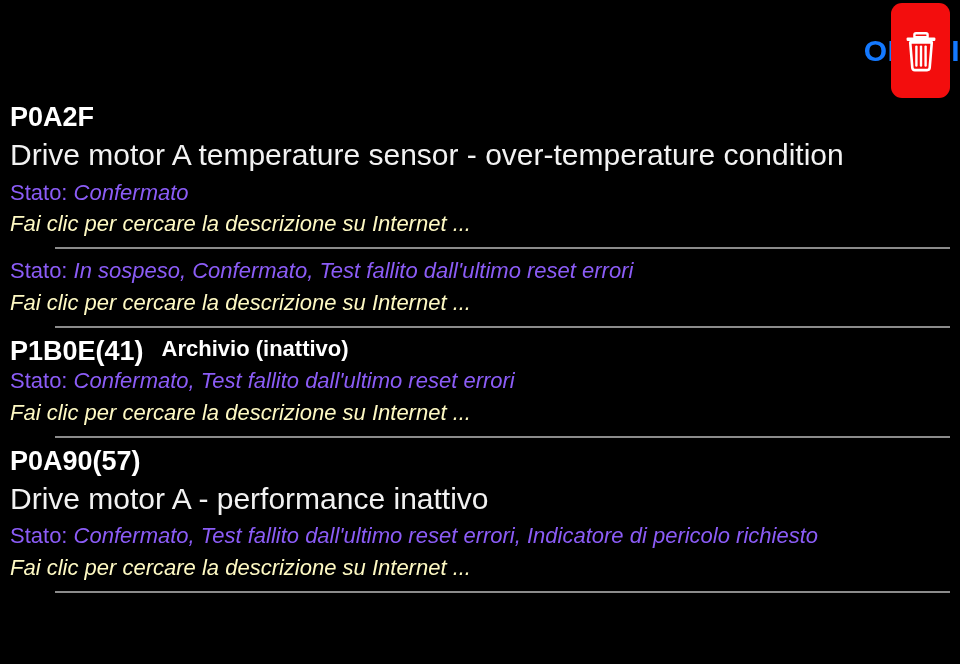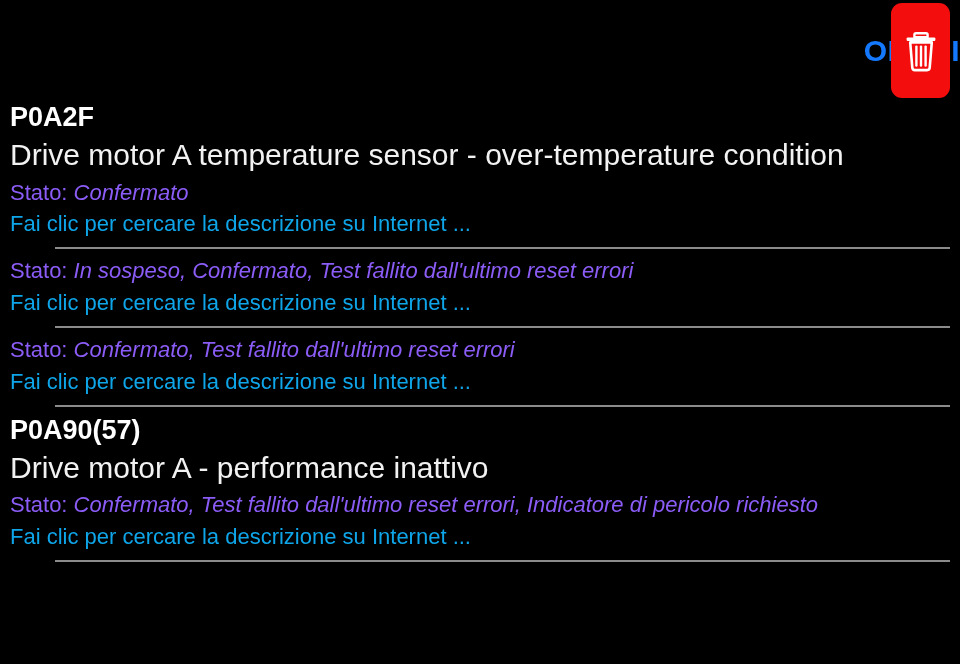--- a/index.html
+++ b/index.html
@@ -106,21 +106,22 @@
   }
   .dtc-status {
     font-size: 22px;
     color: #8b5cf6;
     line-height: 1.45;
   }
   .dtc-status .status-label { font-style: normal; }
   .dtc-status .status-value { font-style: italic; }
   .dtc-hint {
     font-size: 22px;
-    color: #0ea5e9;
+    font-style: italic;
+    color: #fef9c3;
     line-height: 1.45;
   }
 </style>
 </head>
 <body>
 
 <div id="app">
 
   <div class="header">
     <div class="app-title">OBD-II</div>
@@ -163,20 +164,24 @@
       <div class="dtc-status">
         <span class="status-label">Stato:</span>
         <span class="status-value">In sospeso, Confermato, Test fallito dall'ultimo reset errori</span>
       </div>
       <div class="dtc-hint">Fai clic per cercare la descrizione su Internet ...</div>
     </div>
 
     <div class="separator"></div>
 
     <div class="dtc-entry">
+      <div class="dtc-code-row">
+        <span class="dtc-code">P1B0E(41)</span>
+        <span class="dtc-archive">Archivio (inattivo)</span>
+      </div>
       <div class="dtc-status">
         <span class="status-label">Stato:</span>
         <span class="status-value">Confermato, Test fallito dall'ultimo reset errori</span>
       </div>
       <div class="dtc-hint">Fai clic per cercare la descrizione su Internet ...</div>
     </div>
 
     <div class="separator"></div>
 
     <div class="dtc-entry">

